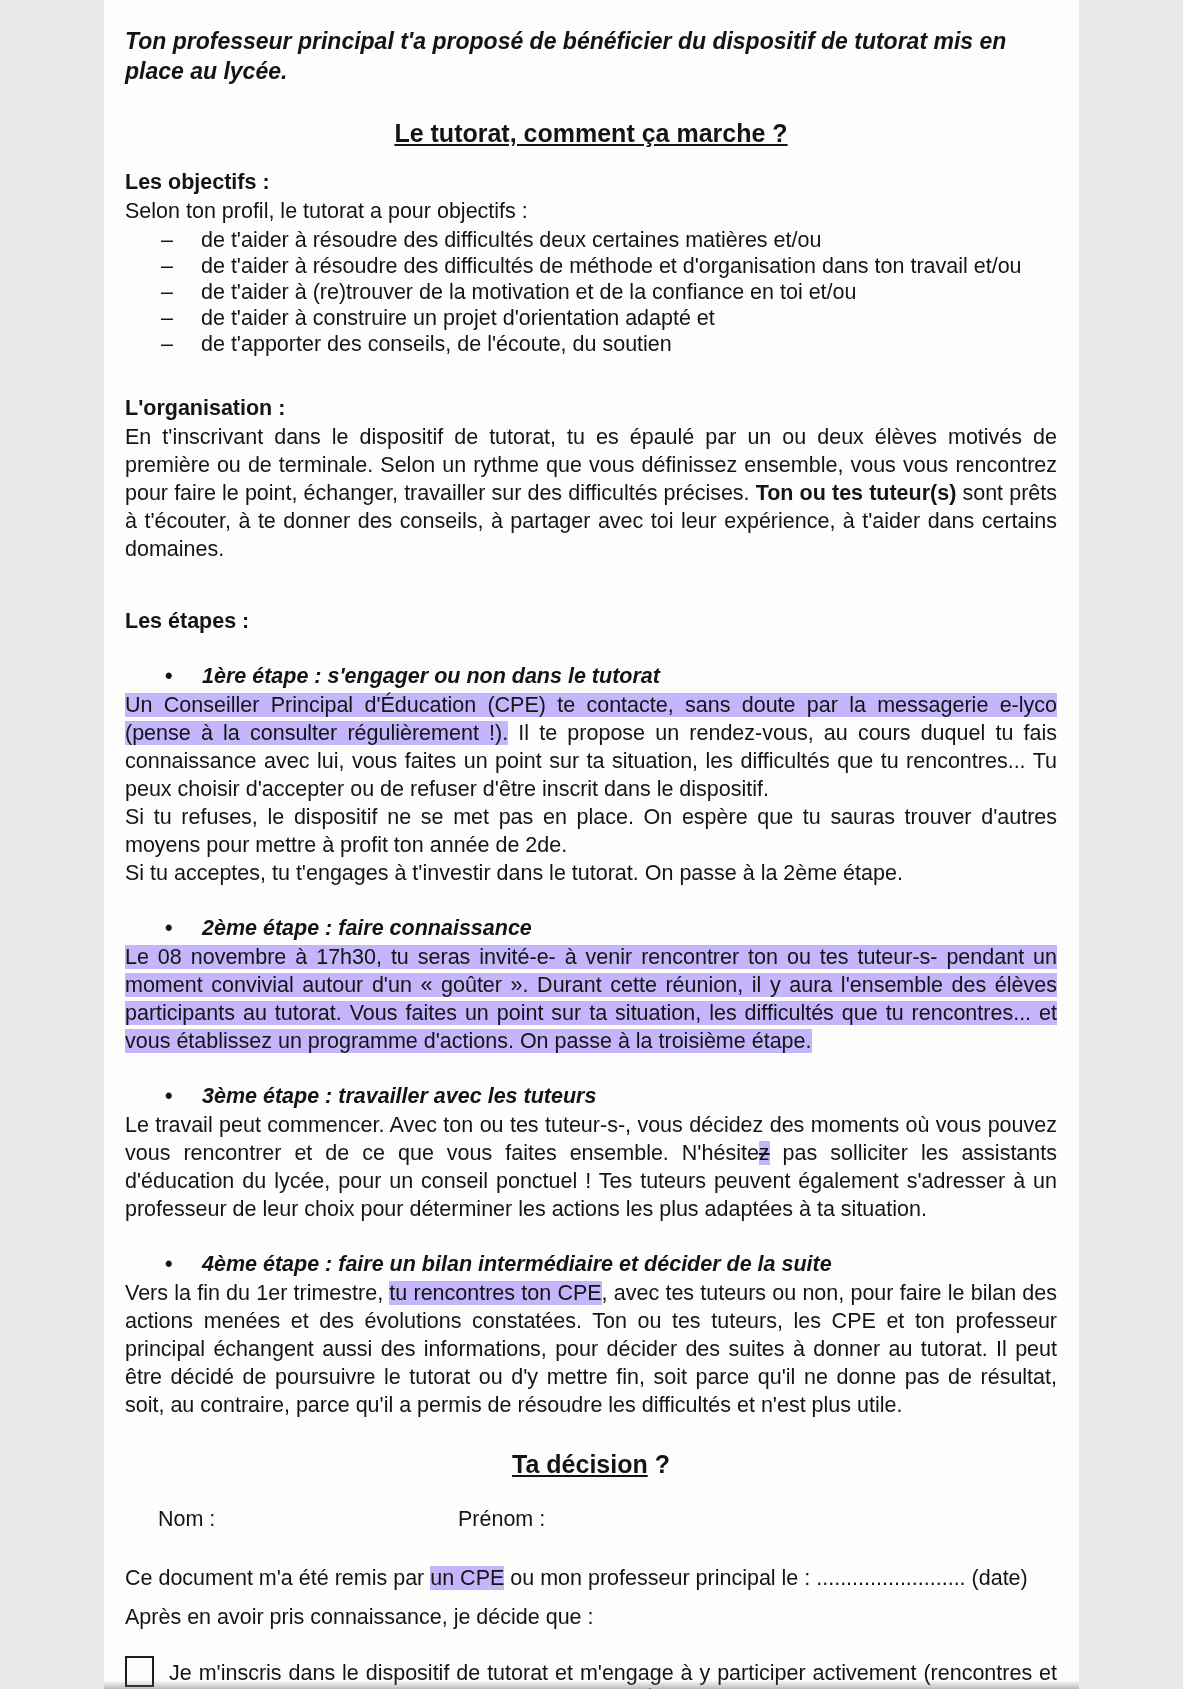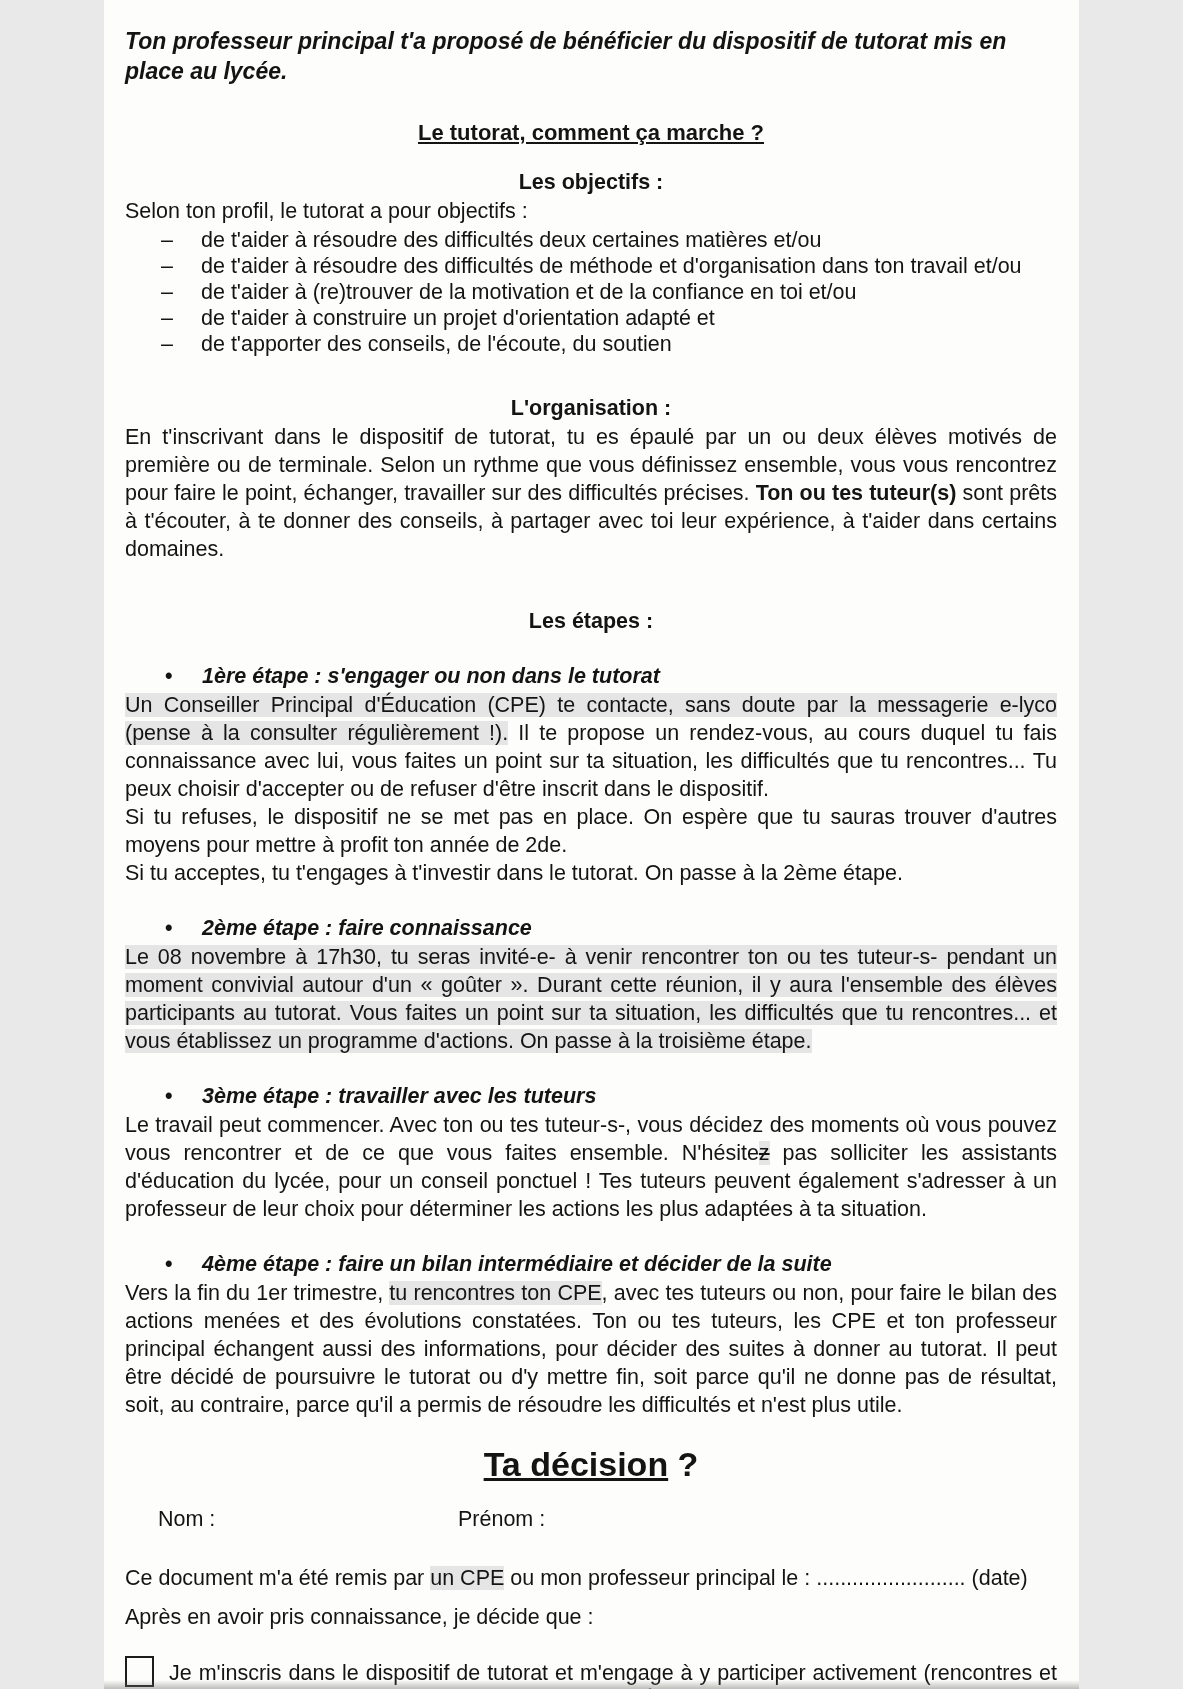--- a/index.html
+++ b/index.html
@@ -10,38 +10,38 @@
     background:#fdfdfb;
     box-sizing:border-box;
     padding:26px 22px 0 21px;
     font-family:Liberation Sans, sans-serif;
     font-size:21.5px;
     color:#141414;
     overflow:hidden;
   }
   p{margin:0;line-height:28px;text-align:justify;}
   .intro{font-style:italic;font-weight:bold;font-size:23px;line-height:30px;text-align:left;}
-  .doc-title{margin-top:33px;text-align:center;font-weight:bold;font-size:22px;}
+  .doc-title{margin-top:33px;text-align:center;font-weight:bold;font-size:25px;}
   .doc-title .u{text-decoration:underline;}
-  .sec-heading{margin-top:0;font-weight:bold;text-align:center;}
+  .sec-heading{margin-top:0;font-weight:bold;text-align:left;}
   .mt-objectifs{margin-top:21px;}
   .lead{margin-top:1px;text-align:left;}
   .dash-list{margin-top:3px;}
   .dash-item{display:flex;padding-left:36px;margin-top:1px;}
   .dash-marker{flex:0 0 40px;}
   .dash-text{flex:1;text-align:left;}
   .mt-org{margin-top:37px;}
   .mt-etapes{margin-top:44px;}
   .step-title{display:flex;padding-left:40px;font-weight:bold;font-style:italic;margin-top:27px;line-height:28px;}
   .step-bullet{flex:0 0 37px;font-style:normal;}
   .step-body{margin-top:1px;}
   b{font-weight:bold;}
-  .hl{background:#e5e5e5;}
+  .hl{background:#c4b5fd;}
   .strike{text-decoration:line-through;}
-  .decision-title{margin-top:31px;text-align:center;font-weight:bold;font-size:34px;}
+  .decision-title{margin-top:31px;text-align:center;font-weight:bold;font-size:25px;}
   .decision-title .u{text-decoration:underline;}
   .fields-row{display:flex;margin-top:27px;line-height:28px;}
   .field-nom{flex:0 0 300px;margin-left:33px;}
   .field-prenom{flex:0 0 300px;}
   .field-classe{flex:1;}
   .remis{margin-top:31px;text-align:left;}
   .apres{margin-top:11px;text-align:left;}
   .option{margin-top:25px;}
   .cbx{
     display:inline-block;width:25px;height:27px;

